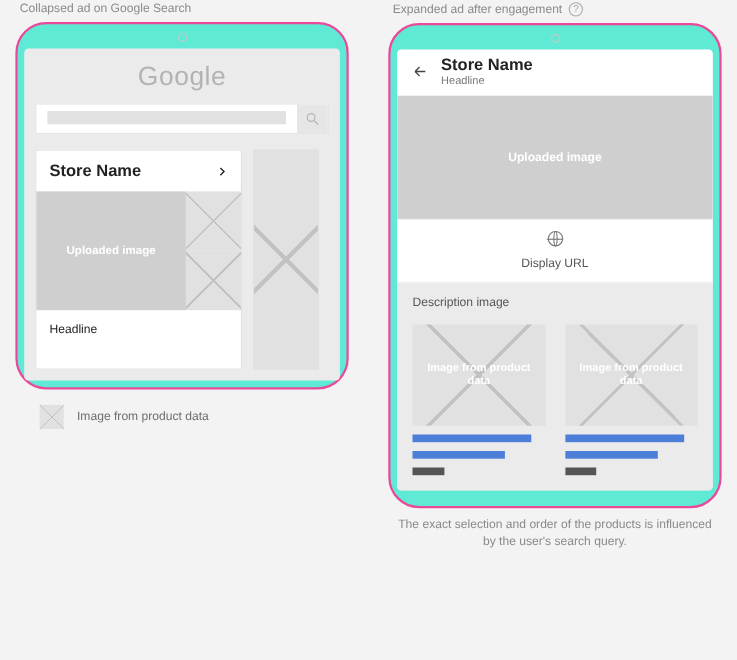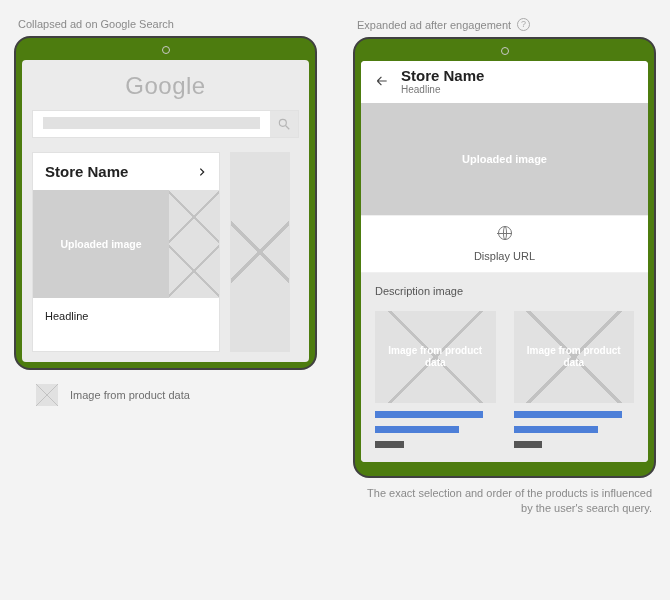--- a/index.html
+++ b/index.html
@@ -7,44 +7,44 @@
     padding: 0;
     width: 670px;
     height: 600px;
     background: #f3f3f3;
     font-family: Arial, sans-serif;
     overflow: hidden;
   }
   .page {
     display: flex;
     gap: 36px;
-    padding: 16px 14px 0 14px;
+    padding: 0 14px 0 14px;
     box-sizing: border-box;
     align-items: flex-start;
   }
   .col { flex: 1 1 0; }
   .caption {
     font-size: 11px;
     color: #8a8a8a;
     margin: 2px 0 6px 4px;
     display: flex;
     align-items: center;
     gap: 6px;
   }
   .footnote {
     font-size: 11px;
     color: #8a8a8a;
-    text-align: right;
+    text-align: center;
     margin: 8px 4px 0;
     line-height: 1.4;
   }
   .tablet {
-    border: 2px solid #404040;
-    border-radius: 16px;
-    background: #4d7c0f;
+    border: 2px solid #ec4899;
+    border-radius: 28px;
+    background: #5eead4;
     padding: 6px;
     box-sizing: border-box;
   }
   .camera {
     width: 6px; height: 6px; border: 1px solid #c9c9c9; border-radius: 50%;
     margin: 2px auto 6px;
   }
   .screen {
     background: #ebebeb;
     border-radius: 4px;

